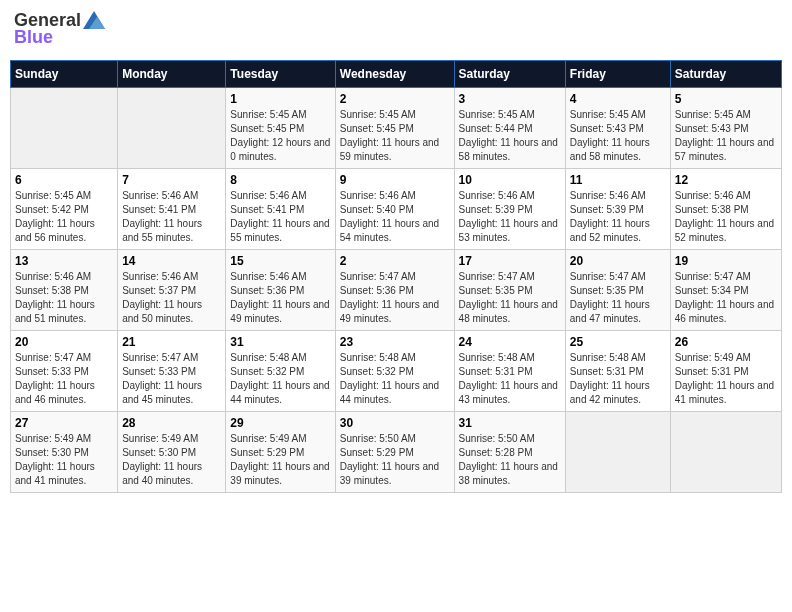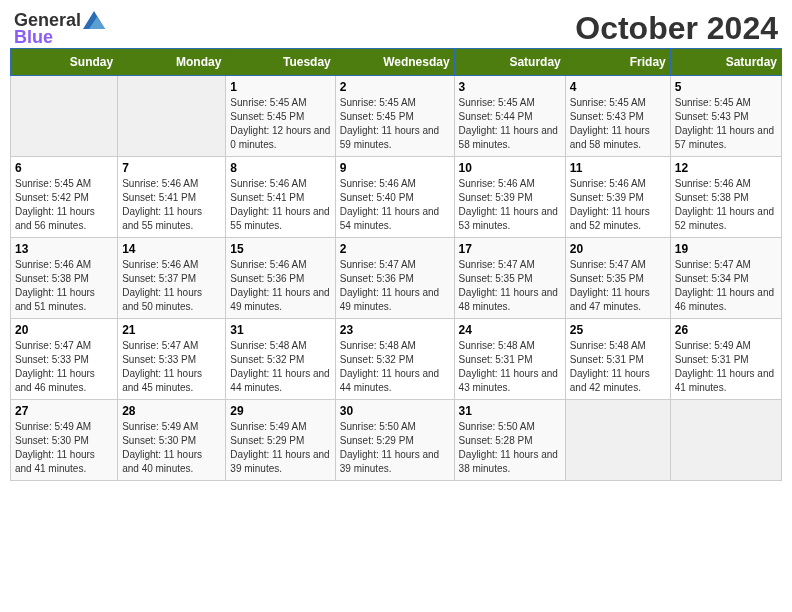--- a/index.html
+++ b/index.html
@@ -7,21 +7,21 @@
       font-family: Arial, sans-serif;
       background: #fff;
       width: 792px;
       min-height: 612px;
       padding: 10px;
     }
     .header {
       display: flex;
       align-items: flex-start;
       justify-content: space-between;
-      margin-bottom: 0;
+      margin-bottom: 12px;
       padding: 0 4px;
     }
     .logo {
       display: flex;
       flex-direction: column;
       align-items: flex-start;
     }
     .logo-row {
       display: flex;
       align-items: center;
@@ -37,24 +37,24 @@
     .location-title {
       font-size: 14px;
       color: #555;
     }
     table {
       width: 100%;
       border-collapse: collapse;
       font-size: 10.5px;
     }
     thead tr th {
-      background-color: #4d7c0f;
+      background-color: #0f172a;
       color: #fff;
       padding: 6px 4px;
-      text-align: right;
+      text-align: left;
       font-size: 12px;
       font-weight: bold;
       border: 1px solid #2a6db5;
     }
     tbody tr td {
       border: 1px solid #ccc;
       padding: 4px;
       vertical-align: top;
       min-height: 70px;
       height: 78px;
@@ -86,21 +86,20 @@
     <div class="logo-row">
       <span style="font-size:18px;font-weight:bold;color:#333;">General</span>
       <svg width="22" height="18" viewBox="0 0 22 18" style="margin-left:2px;margin-top:-2px;">
         <polygon points="0,18 11,0 22,18" fill="#2a6db5"></polygon>
         <polygon points="6,18 14,6 22,18" fill="#5a9fd4"></polygon>
       </svg>
     </div>
     <span style="font-size:18px;font-weight:bold;color:#8b5cf6;margin-top:-4px;text-align:center;">Blue</span>
   </div>
   <div class="title-section">
-    <div class="month-title">October 2024</div>
   </div>
 </div>
 
 <table>
   <thead>
     <tr>
     <th>Sunday</th>
         <th>Monday</th>
         <th>Tuesday</th>
         <th>Wednesday</th>

